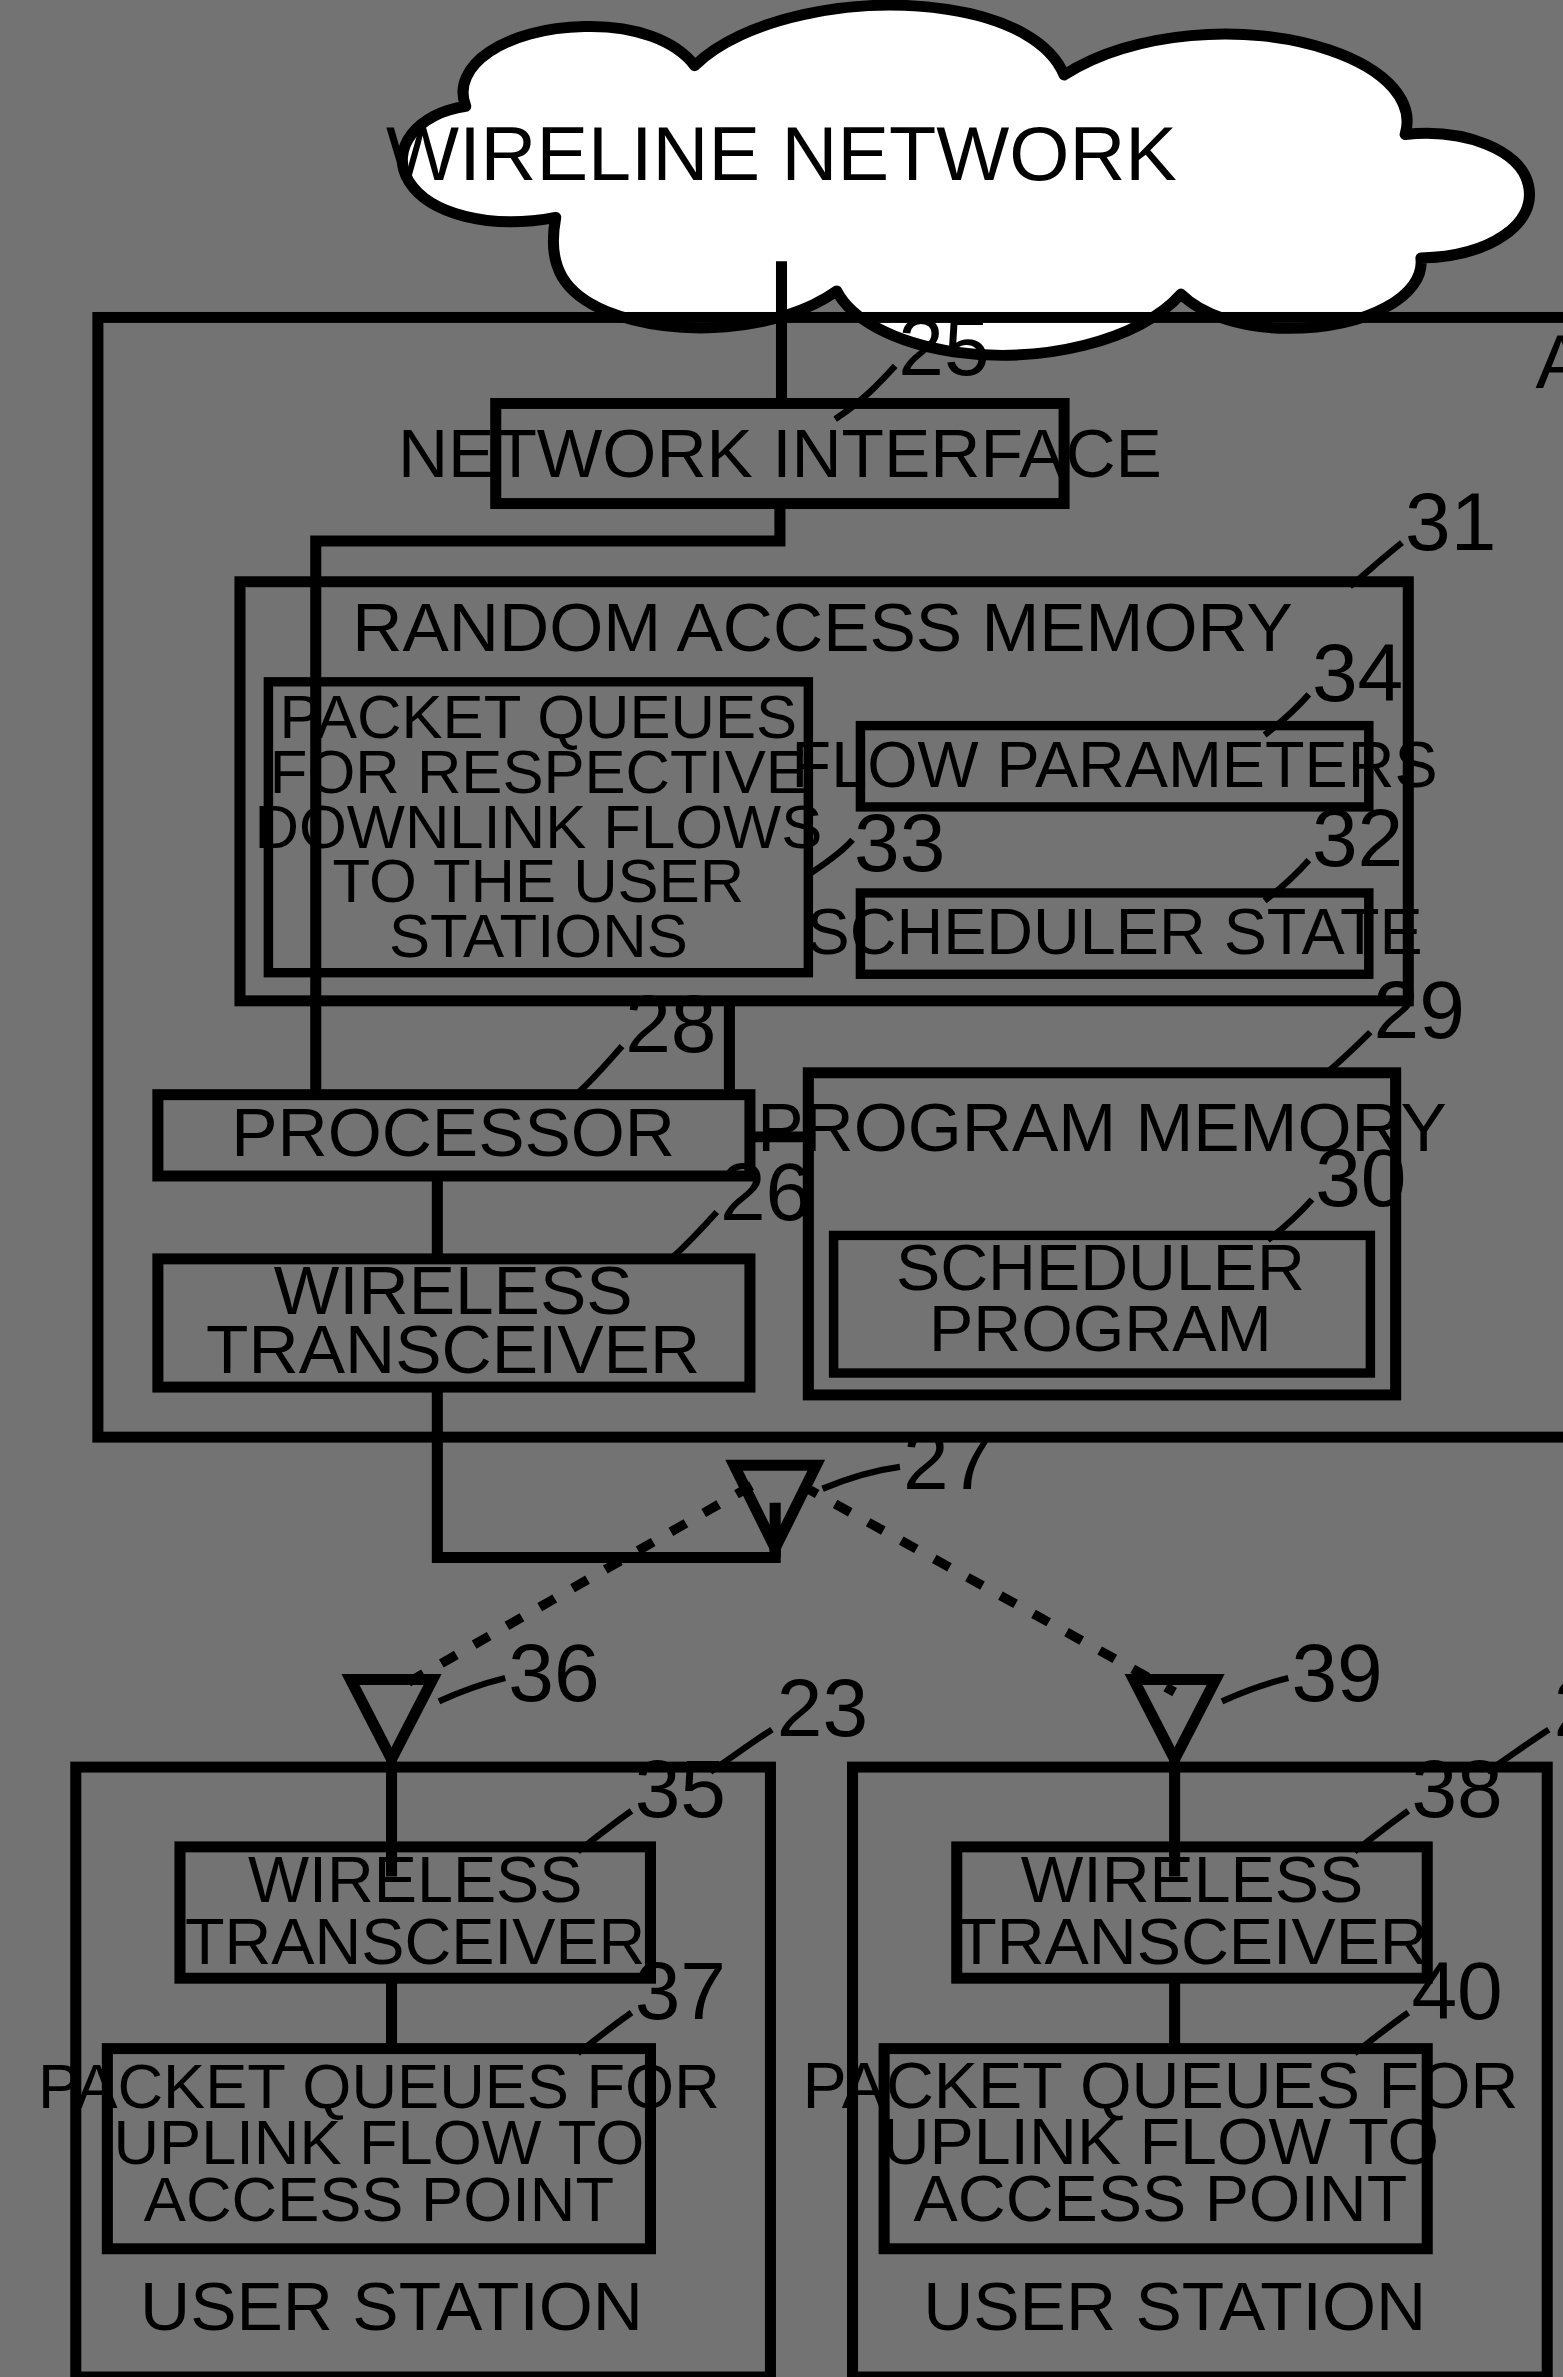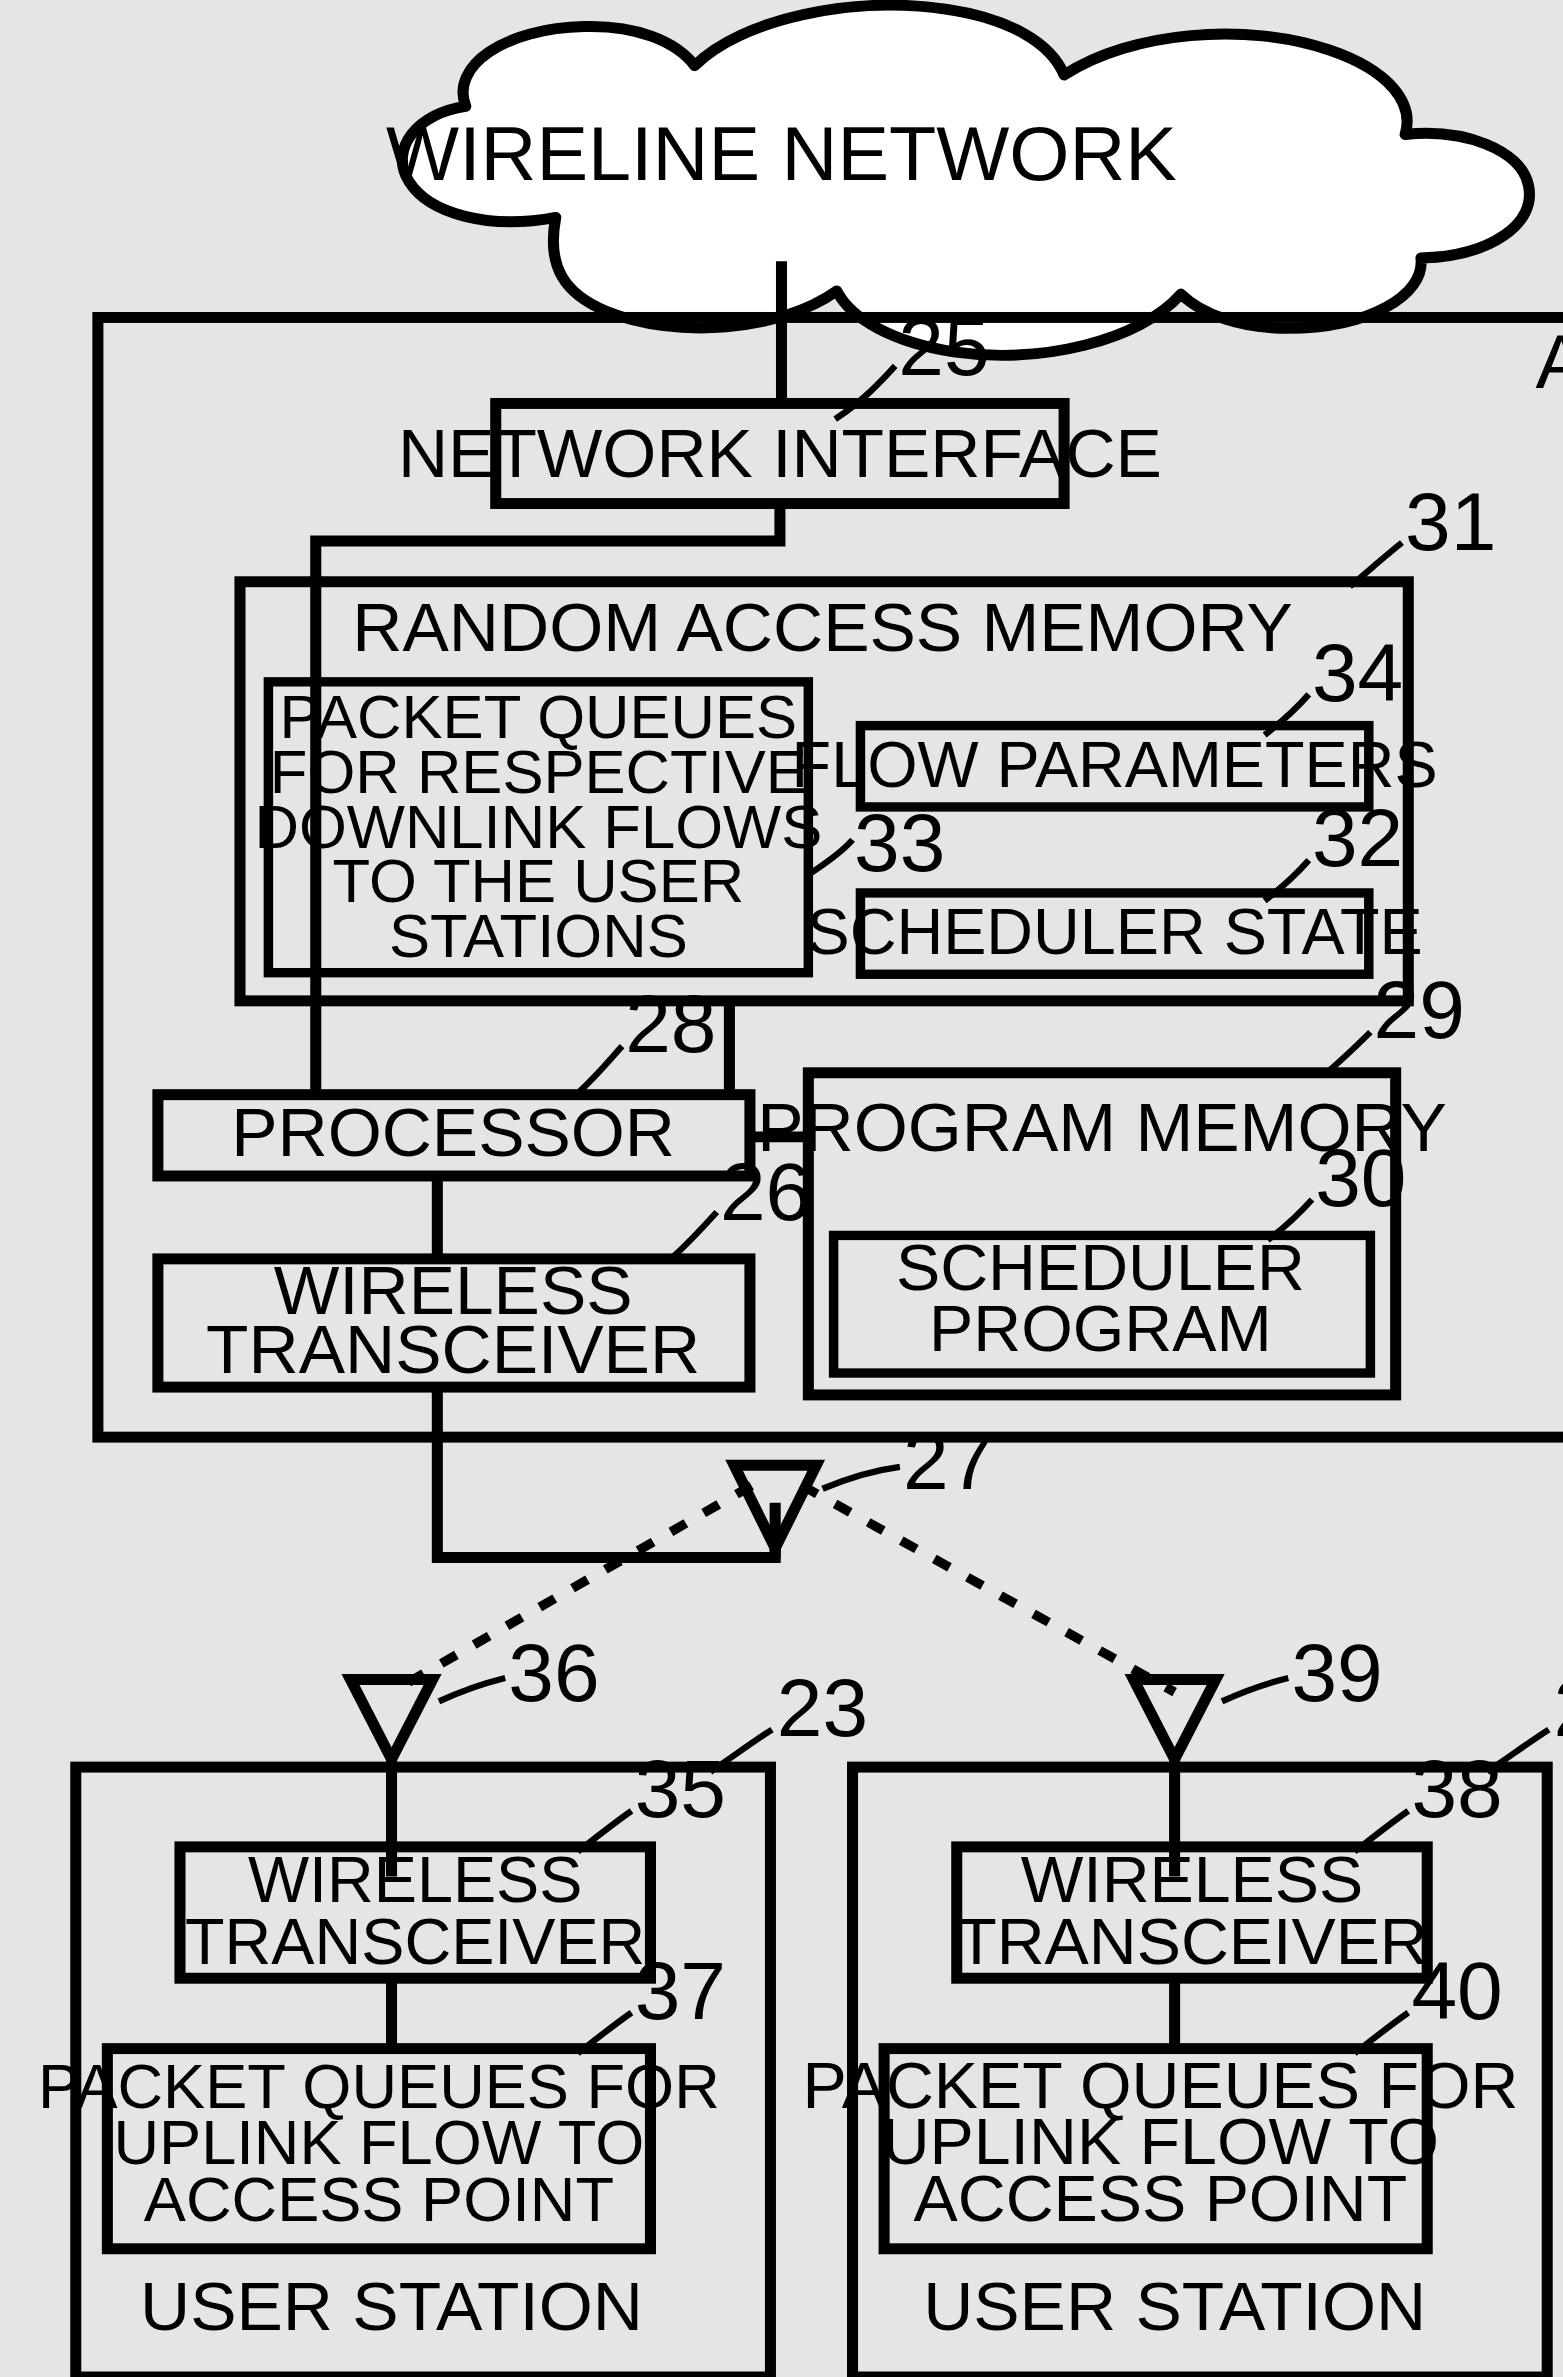--- a/index.html
+++ b/index.html
@@ -4,21 +4,21 @@
 <style>
   html, body {
     margin: 0;
     padding: 0;
     background: #ffffff;
   }
   #page {
     position: relative;
     width: 1563px;
     height: 2377px;
-    background: #e5e5e5;
+    background: #737373;
     overflow: hidden;
   }
   svg.canvas {
     position: absolute;
     top: 0;
     left: 0;
     width: 1563px;
     height: 2377px;
   }
   .box {

